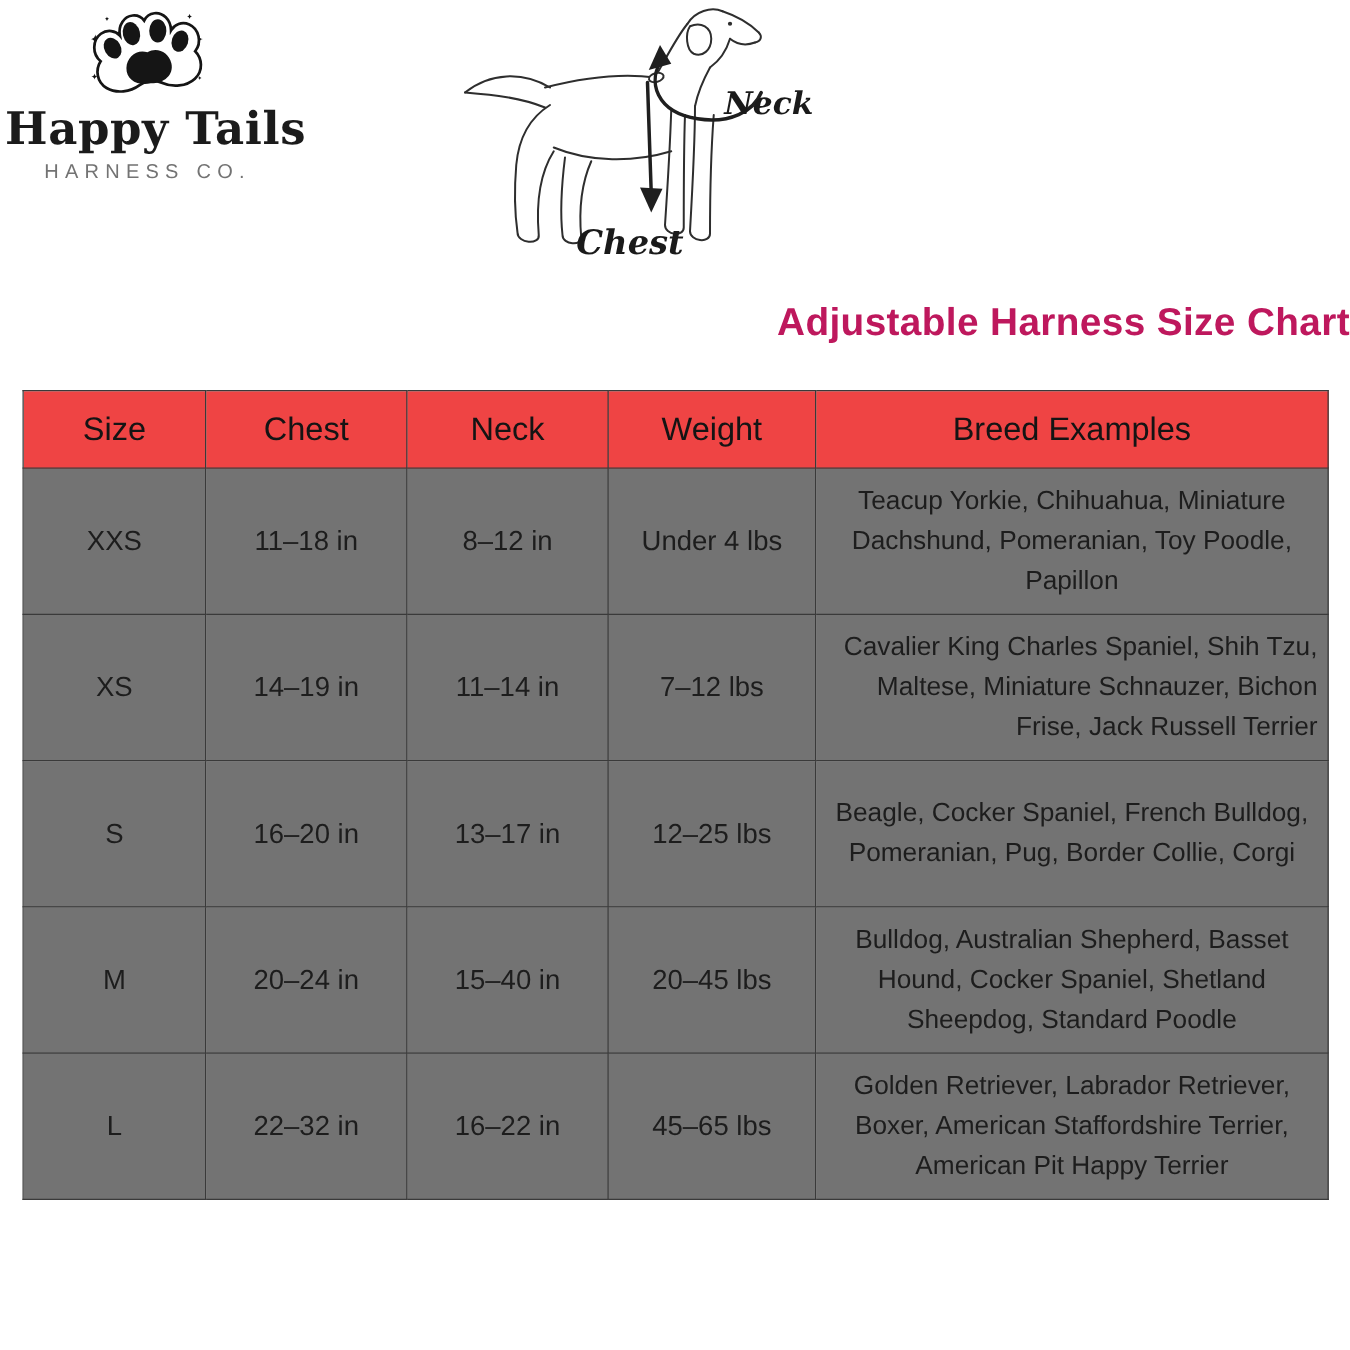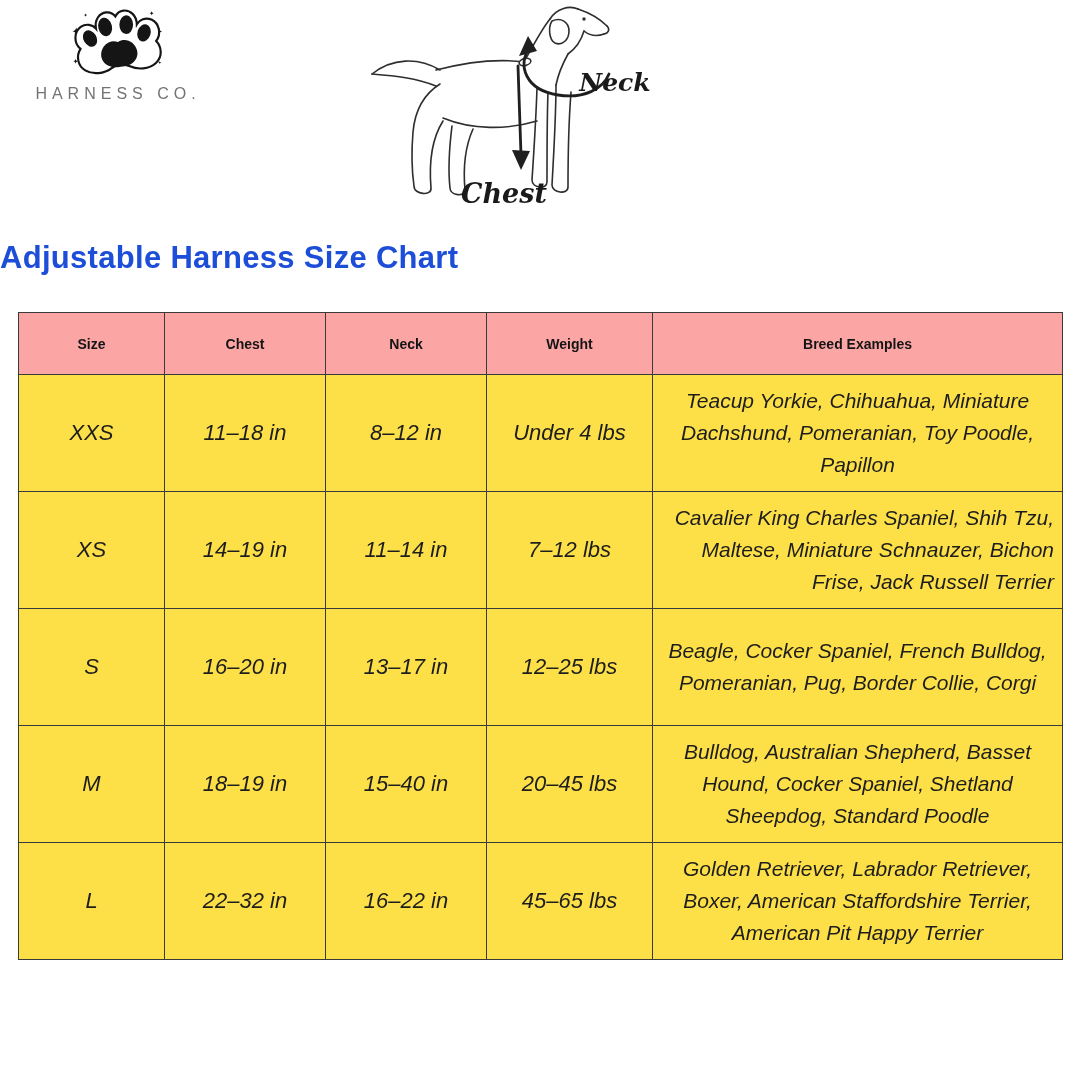--- a/index.html
+++ b/index.html
@@ -18,31 +18,31 @@
   .dog .ink path{fill:none;stroke:#2e2e2e;stroke-width:1.6;stroke-linecap:round;stroke-linejoin:round;}
   .dog .ink ellipse{fill:#ffffff;stroke:#2e2e2e;stroke-width:1.6;}
   .dog .measure{fill:none;stroke:#1f1f1f;stroke-width:2.8;stroke-linecap:round;}
   .dog .head-fill{fill:#1f1f1f;stroke:none;}
   .dog text{font-family:"DejaVu Serif", serif;font-style:italic;font-weight:bold;
             fill:#1a1a1a;text-anchor:middle;}
   .neck-t{font-size:25px;}
   .chest-t{font-size:27px;}
 
   
-  .title{position:absolute;left:0;top:240px;width:1080px;margin:0;text-align:left;
-         font-size:31px;font-weight:bold;color:#1d4ed8;letter-spacing:0.3px;}
+  .title{position:absolute;left:0;top:240px;width:1080px;margin:0;text-align:right;
+         font-size:31px;font-weight:bold;color:#be185d;letter-spacing:0.3px;}
 
   
   .chart{position:absolute;left:18px;top:312px;width:1044px;border-collapse:collapse;
          table-layout:fixed;}
   .chart th,.chart td{border:1.5px solid #3a3a3a;text-align:center;vertical-align:middle;}
   .chart thead tr{height:62px;}
-  .chart thead th{background:#fca5a5;font-size:14px;font-weight:bold;color:#141414;}
+  .chart thead th{background:#ef4444;font-size:26px;font-weight:normal;color:#141414;}
   .chart tbody tr{height:117px;}
-  .chart td{font-size:22px;color:#1d1d1d;background:#fde047;font-style:italic;}
+  .chart td{font-size:22px;color:#1d1d1d;background:#737373;}
   .chart td:nth-child(5){font-size:21px;line-height:32px;padding:0 8px;}
   
   .chart tbody tr:nth-child(2) td:nth-child(5){text-align:right;padding-left:10px;}
 </style>
 </head>
 <body>
 
 <div class="page">
 
   <div class="logo">
@@ -62,20 +62,21 @@
         <path d="M16,60 C6,50 8,32 20,25 C29,20 39,23 44,30 C43,16 52,6 63,6 C69,6 74,9 77,14 C80,9 85,6 91,6 C102,6 111,16 110,30 C115,23 125,20 134,25 C146,32 148,50 138,60 C146,70 146,86 134,95 C122,104 104,103 92,96 C80,90 74,90 62,96 C50,103 32,104 20,95 C8,86 8,70 16,60 Z" fill="#ffffff" stroke="#151515" stroke-width="3.5"></path>
         <g fill="#151515">
           <ellipse cx="33" cy="45" rx="10.5" ry="14" transform="rotate(-24 33 45)"></ellipse>
           <ellipse cx="59" cy="29" rx="11" ry="15" transform="rotate(-7 59 29)"></ellipse>
           <ellipse cx="93" cy="29" rx="11" ry="15" transform="rotate(7 93 29)"></ellipse>
           <ellipse cx="120" cy="45" rx="10.5" ry="14" transform="rotate(24 120 45)"></ellipse>
           <path d="M77,55 C90,49 104,58 106,72 C108,87 94,97 77,95 C60,97 46,87 48,72 C50,58 64,49 77,55 Z"></path>
         </g>
       </g>
     </svg>
+    <div class="brand-name">Happy Tails</div>
     <div class="brand-sub">HARNESS CO.</div>
   </div>
 
   <svg class="dog" viewBox="0 0 322 220" aria-hidden="true">
     <g class="ink">
       <path d="M16,74 C36,58 62,57 84,70"></path>
       <path d="M16,74 C40,76 60,78 80,86"></path>
       <path d="M80,70 C115,61 146,59 168,62"></path>
       <path d="M168,62 C176,48 185,30 194,19"></path>
       <path d="M194,19 C200,9 213,5 222,9"></path>
@@ -139,21 +140,21 @@
         </tr>
         <tr>
           <td>S</td>
           <td>16–20 in</td>
           <td>13–17 in</td>
           <td>12–25 lbs</td>
           <td>Beagle, Cocker Spaniel, French Bulldog, Pomeranian, Pug, Border Collie, Corgi</td>
         </tr>
         <tr>
           <td>M</td>
-          <td>18–19 in</td>
+          <td>20–24 in</td>
           <td>15–40 in</td>
           <td>20–45 lbs</td>
           <td>Bulldog, Australian Shepherd, Basset Hound, Cocker Spaniel, Shetland Sheepdog, Standard Poodle</td>
         </tr>
         <tr>
           <td>L</td>
           <td>22–32 in</td>
           <td>16–22 in</td>
           <td>45–65 lbs</td>
           <td>Golden Retriever, Labrador Retriever, Boxer, American Staffordshire Terrier, American Pit Happy Terrier</td>

